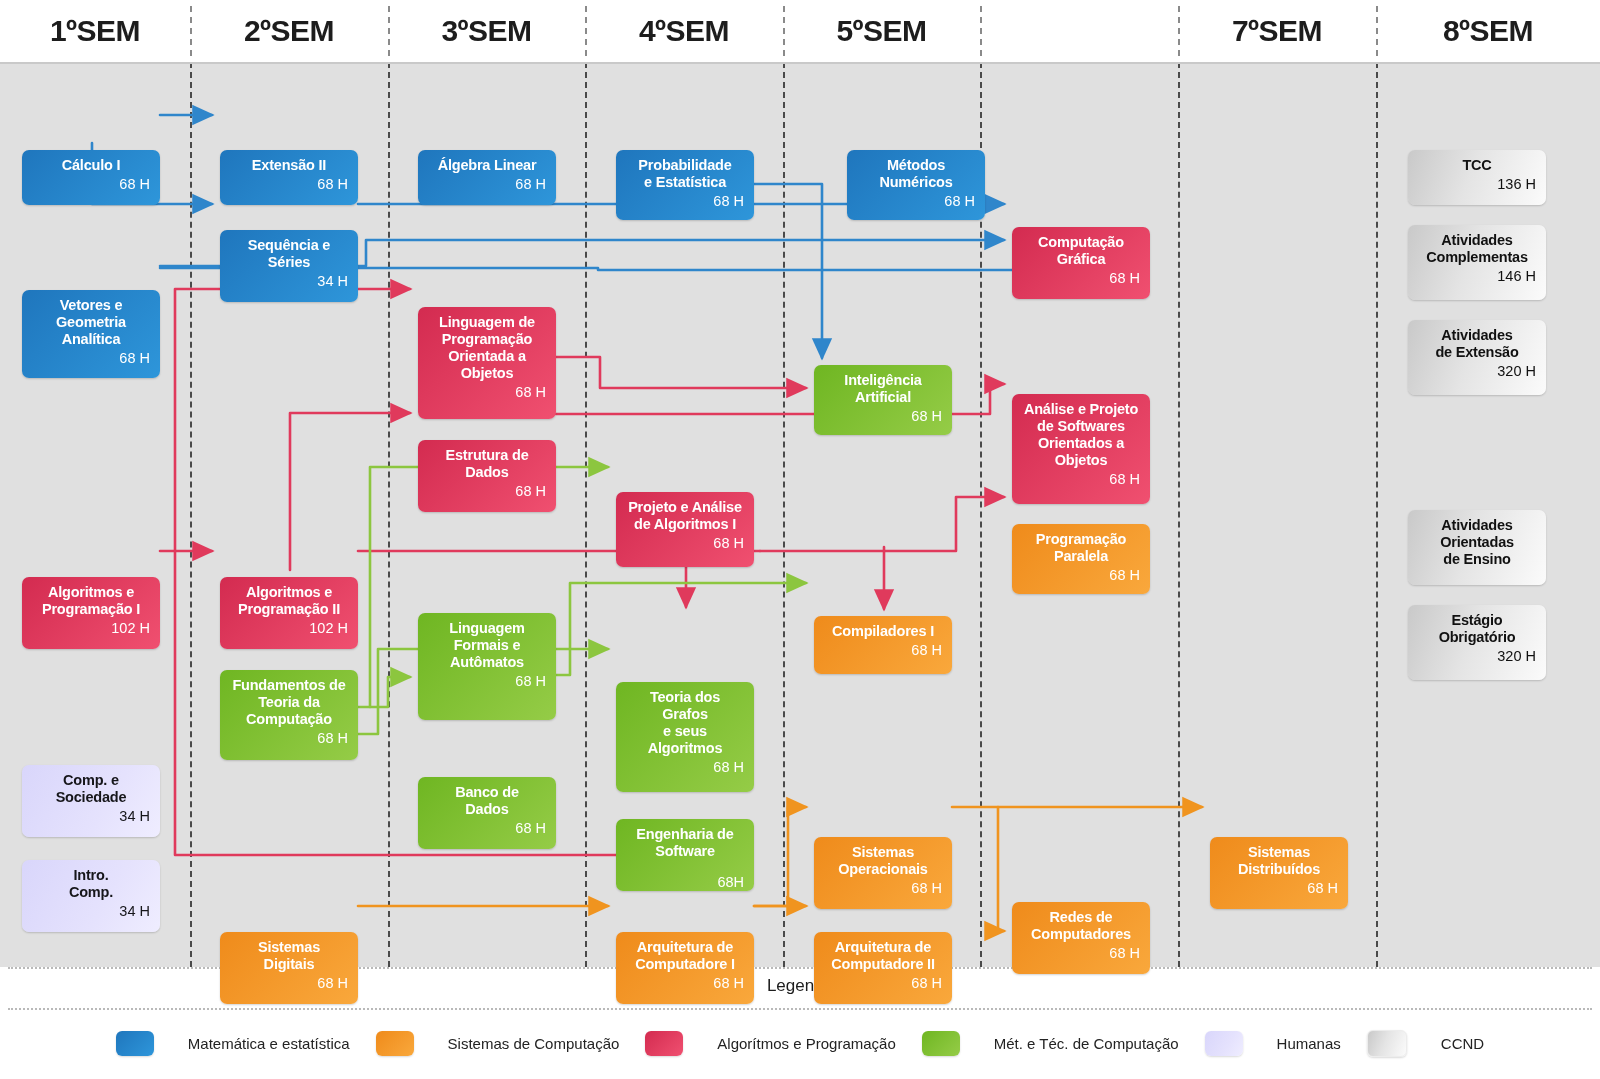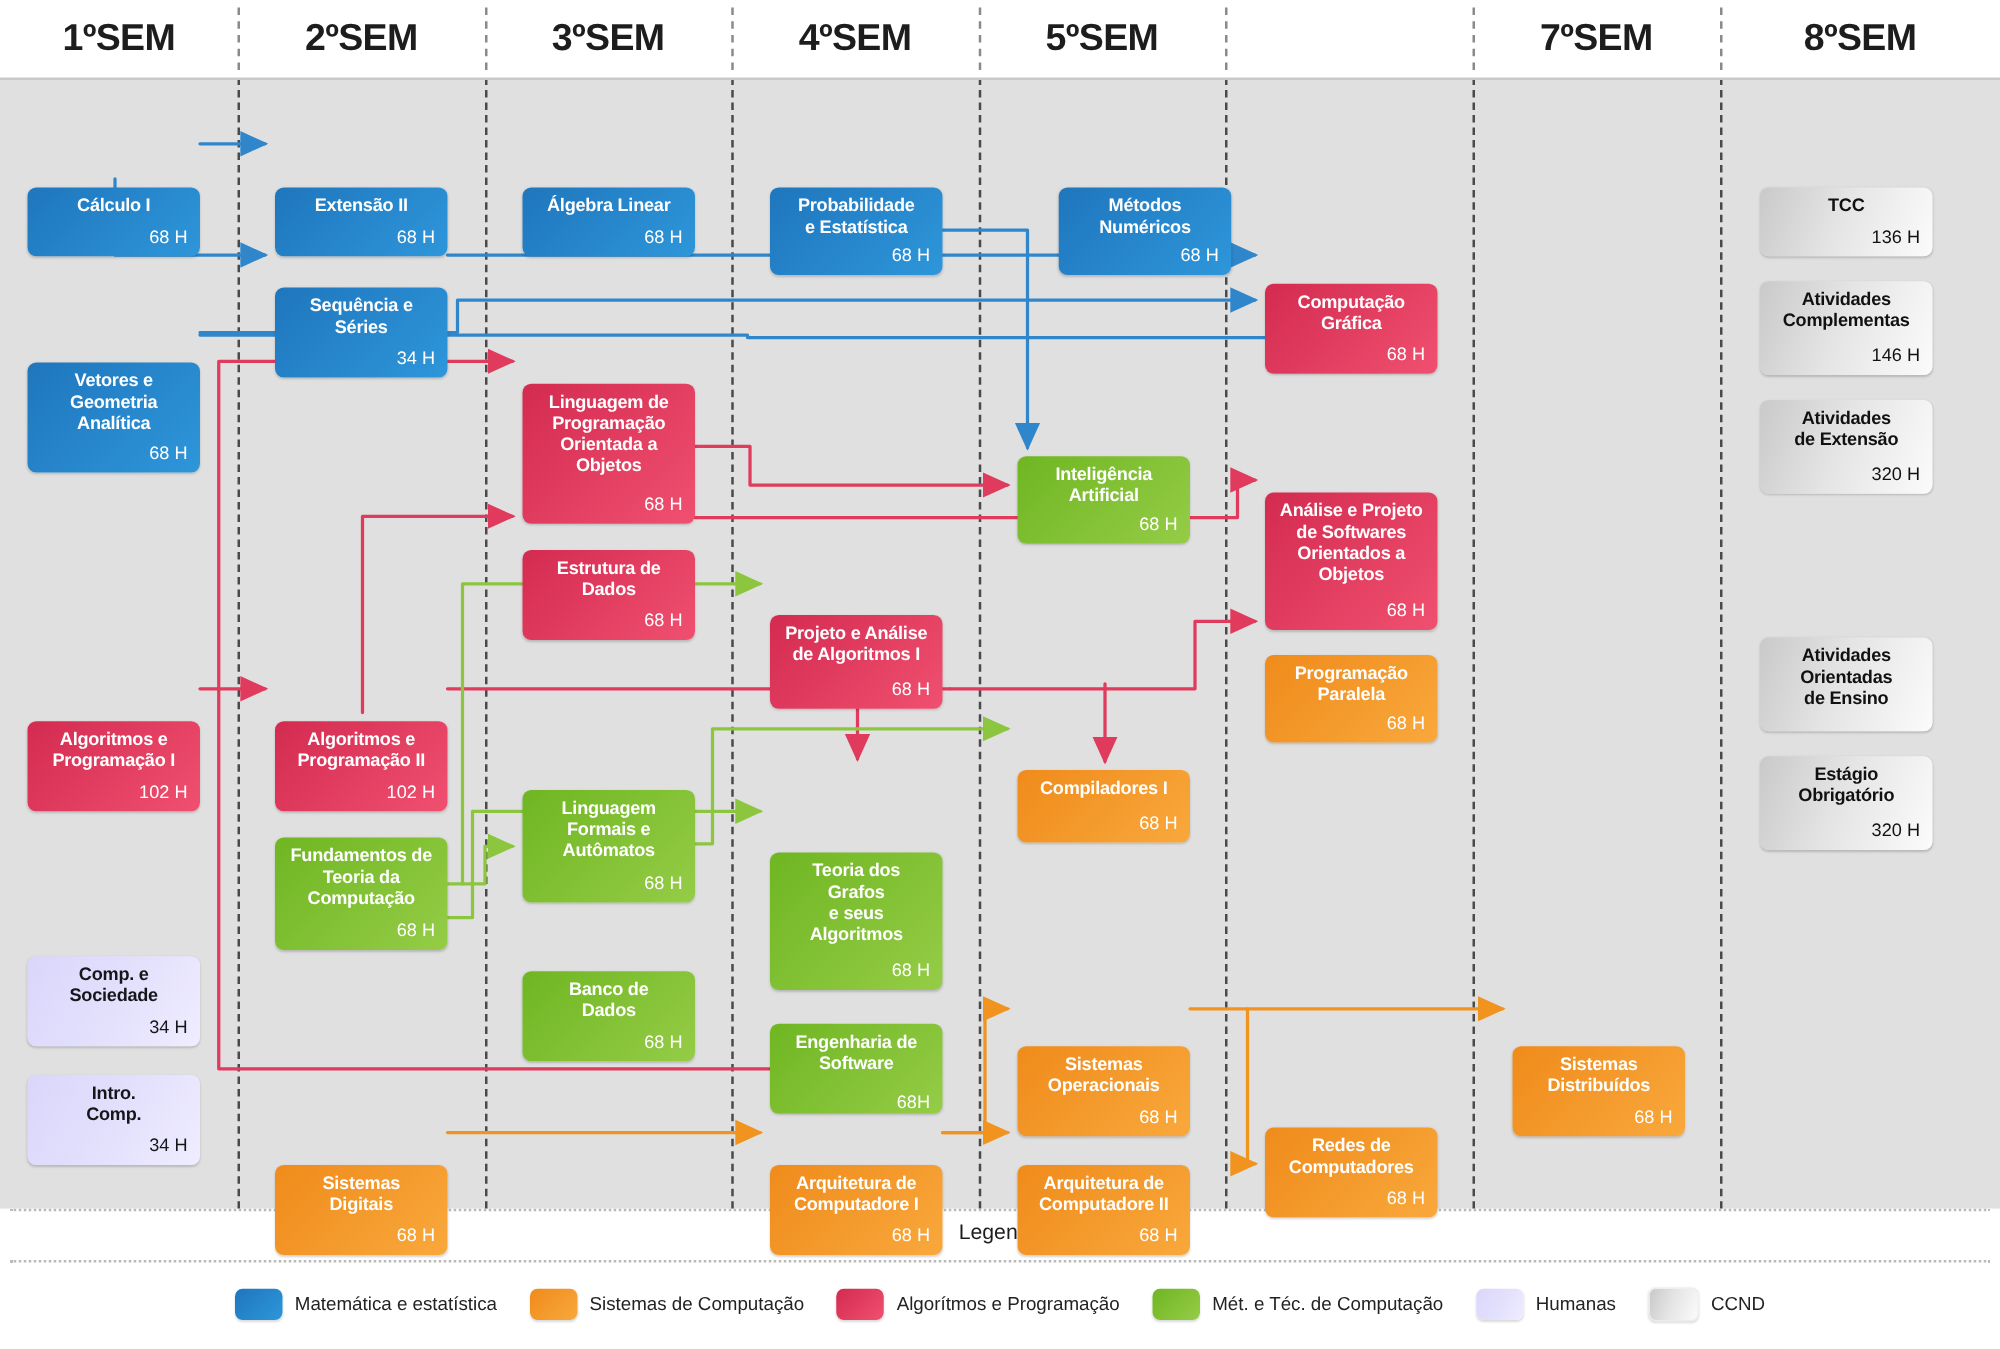--- a/index.html
+++ b/index.html
@@ -33,21 +33,21 @@
   }
   .hdr-dash{
     position:absolute;top:6px;width:0;height:50px;
     border-left:2px dashed #8a8a8a;z-index:7;
   }
 
   
   .box{
     position:absolute;border-radius:7px;box-sizing:border-box;
     padding:7px 10px 6px 10px;z-index:4;
-    display:flex;flex-direction:column;justify-content:space-between;
+    display:flex;flex-direction:column;
     box-shadow:0 1px 2px rgba(0,0,0,.18);
   }
   .box .t{
     font-size:14.5px;font-weight:bold;color:#ffffff;
     text-align:center;line-height:17px;letter-spacing:-0.2px;
   }
   .box .h{
     font-size:14.5px;color:#ffffff;text-align:right;line-height:17px;
     margin-top:2px;
   }
@@ -76,21 +76,21 @@
     border-top:2px dotted #b9b9b9;
   }
   .legend-title{
     position:absolute;left:0;top:9px;width:1600px;text-align:center;
     font-size:17px;color:#1d1d1d;
   }
   .legend-row{
     position:absolute;left:0;top:56px;width:1600px;height:40px;
     display:flex;align-items:center;justify-content:center;gap:0;
   }
-  .lg-item{display:flex;align-items:center;margin:0 13px;}
+  .lg-item{display:flex;align-items:center;margin:0 13px;gap:24px;}
   .lg-sw{width:38px;height:25px;border-radius:6px;margin-right:10px;
          box-shadow:0 1px 2px rgba(0,0,0,.15);}
   .lg-tx{font-size:15px;color:#232323;white-space:nowrap;}
   .lg-ccnd .lg-sw{border:1px solid #ececec;}
 </style>
 </head>
 <body>
 
 <div id="root">
 
@@ -180,21 +180,21 @@
         <div class="h">102 H</div>
       </div>
       <div class="box c-alg" style="left: 220px; top: 515px; width: 138px; height: 72px;">
         <div class="t">Algoritmos e<br>Programação II</div>
         <div class="h">102 H</div>
       </div>
       <div class="box c-sis" style="left: 814px; top: 554px; width: 138px; height: 58px;">
         <div class="t">Compiladores I</div>
         <div class="h">68 H</div>
       </div>
-      <div class="box c-met" style="left: 418px; top: 570px; width: 138px; height: 90px;">
+      <div class="box c-met" style="left: 418px; top: 551px; width: 138px; height: 107px;">
         <div class="t">Linguagem<br>Formais e<br>Autômatos</div>
         <div class="h">68 H</div>
       </div>
       <div class="box c-met" style="left: 220px; top: 608px; width: 138px; height: 90px;">
         <div class="t">Fundamentos de<br>Teoria da<br>Computação</div>
         <div class="h">68 H</div>
       </div>
       <div class="box c-met" style="left: 616px; top: 620px; width: 138px; height: 110px;">
         <div class="t">Teoria dos<br>Grafos<br>e seus<br>Algoritmos</div>
         <div class="h">68 H</div>

